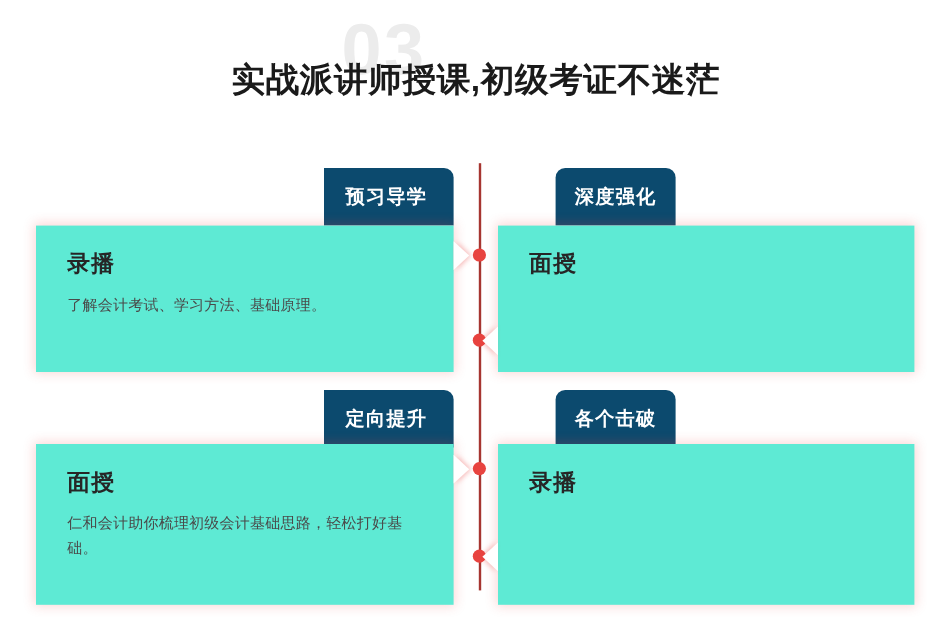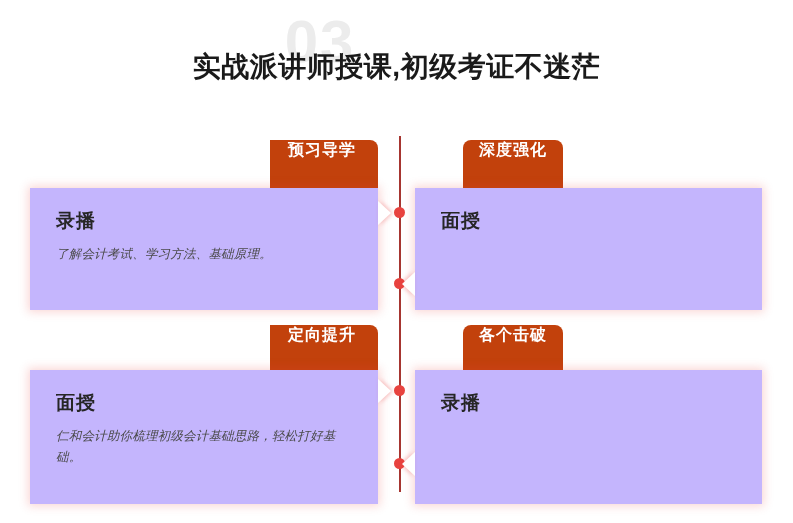--- a/index.html
+++ b/index.html
@@ -77,47 +77,47 @@
     left: 0;
     width: 793px;
   }
   .row-1 { top: 140px; }
   .row-2 { top: 325px; }
 
   
   .tab {
     position: absolute;
     height: 48px;
-    background: #c2410c;
+    background: #0c4a6e;
     color: #ffffff;
     font-size: 16px;
     font-weight: bold;
     letter-spacing: 1px;
     display: flex;
-    align-items: flex-start;
+    align-items: center;
     justify-content: center;
     box-sizing: border-box;
   }
   .tab-left {
     left: 270px;
     width: 108px;
     border-radius: 0 8px 0 0;
     padding-right: 4px;
   }
   .tab-right {
     left: 421px;
     width: 100px;
     border-radius: 8px 8px 0 0;
     margin-left: 42px;
   }
 
   
   .card {
     position: absolute;
-    background: #c4b5fd;
+    background: #5eead4;
     box-sizing: border-box;
     box-shadow: 0 0 9px 2px rgba(232, 67, 63, 0.22);
     padding: 20px 26px 10px 26px;
   }
   .card-left {
     left: 30px;
     width: 348px;
   }
   .card-right {
     left: 415px;
@@ -133,21 +133,20 @@
     letter-spacing: 1px;
     line-height: 26px;
     margin: 0 0 10px 0;
   }
   .card-desc {
     font-size: 12.5px;
     color: #4a4a4a;
     line-height: 21px;
     margin: 0;
     letter-spacing: 0.2px;
-    font-style: italic;
   }
 
   
   .arrow {
     position: absolute;
     width: 0;
     height: 0;
     border-top: 12px solid transparent;
     border-bottom: 12px solid transparent;
   }

